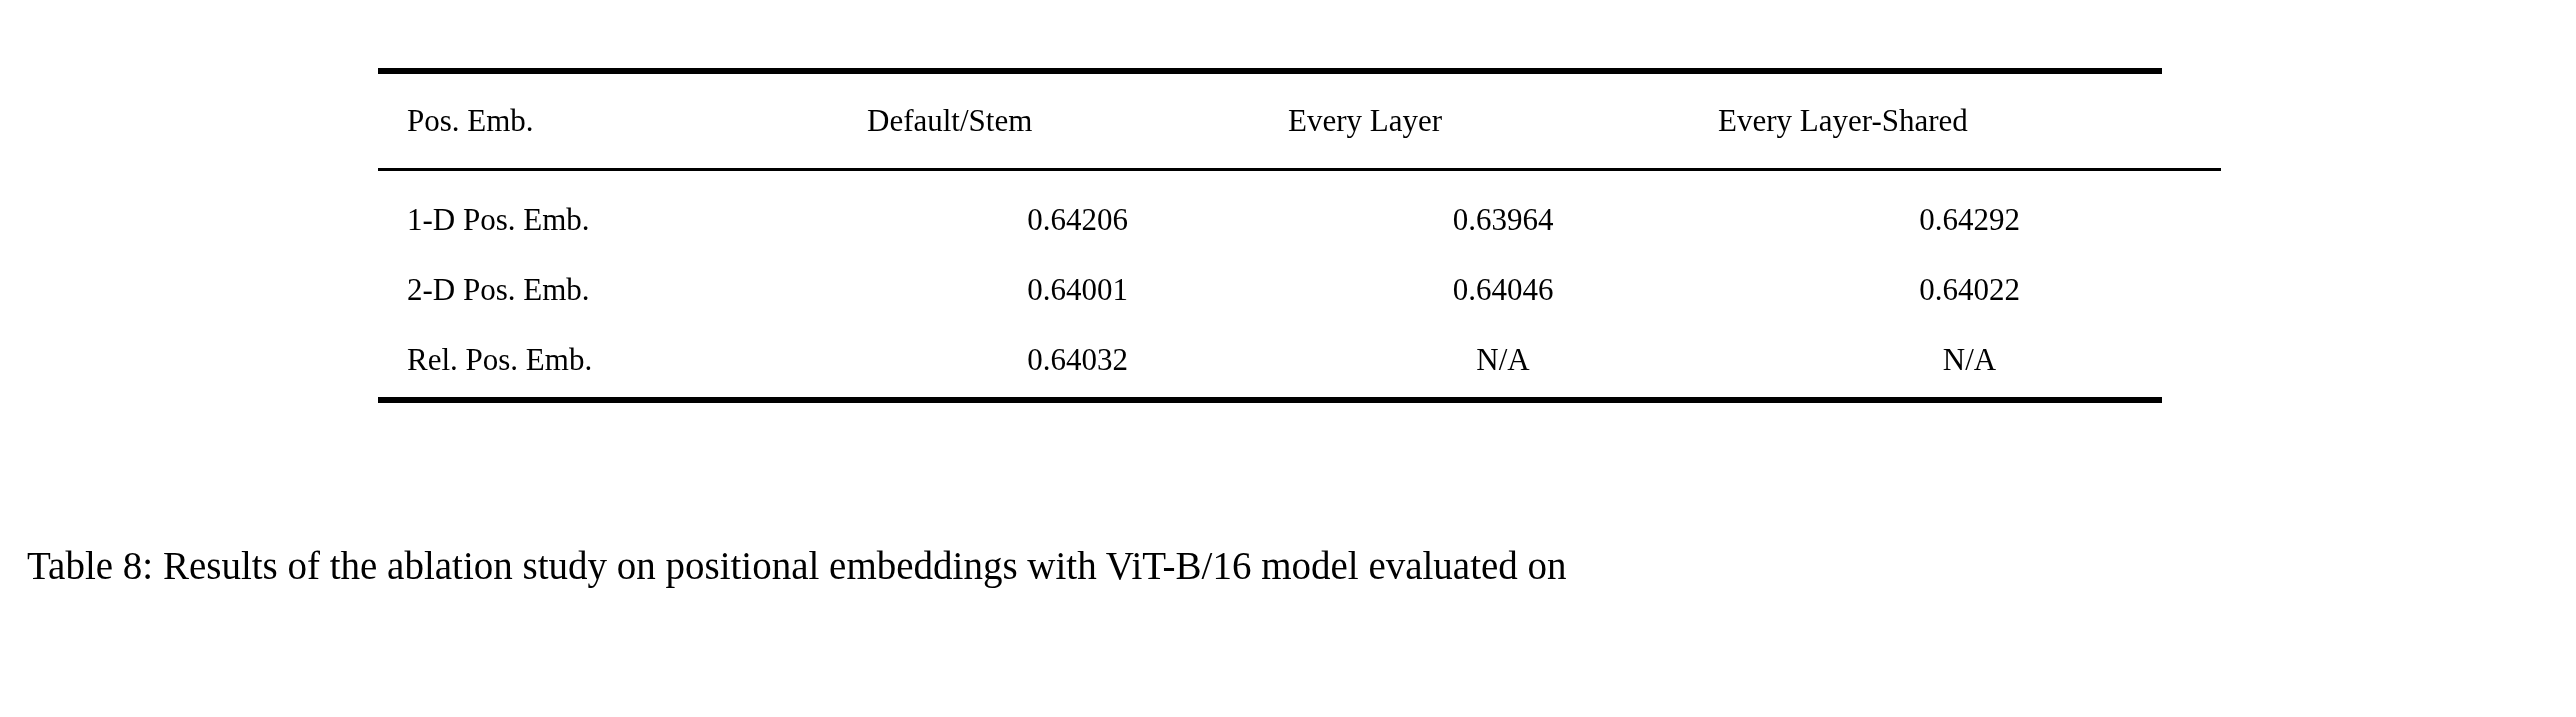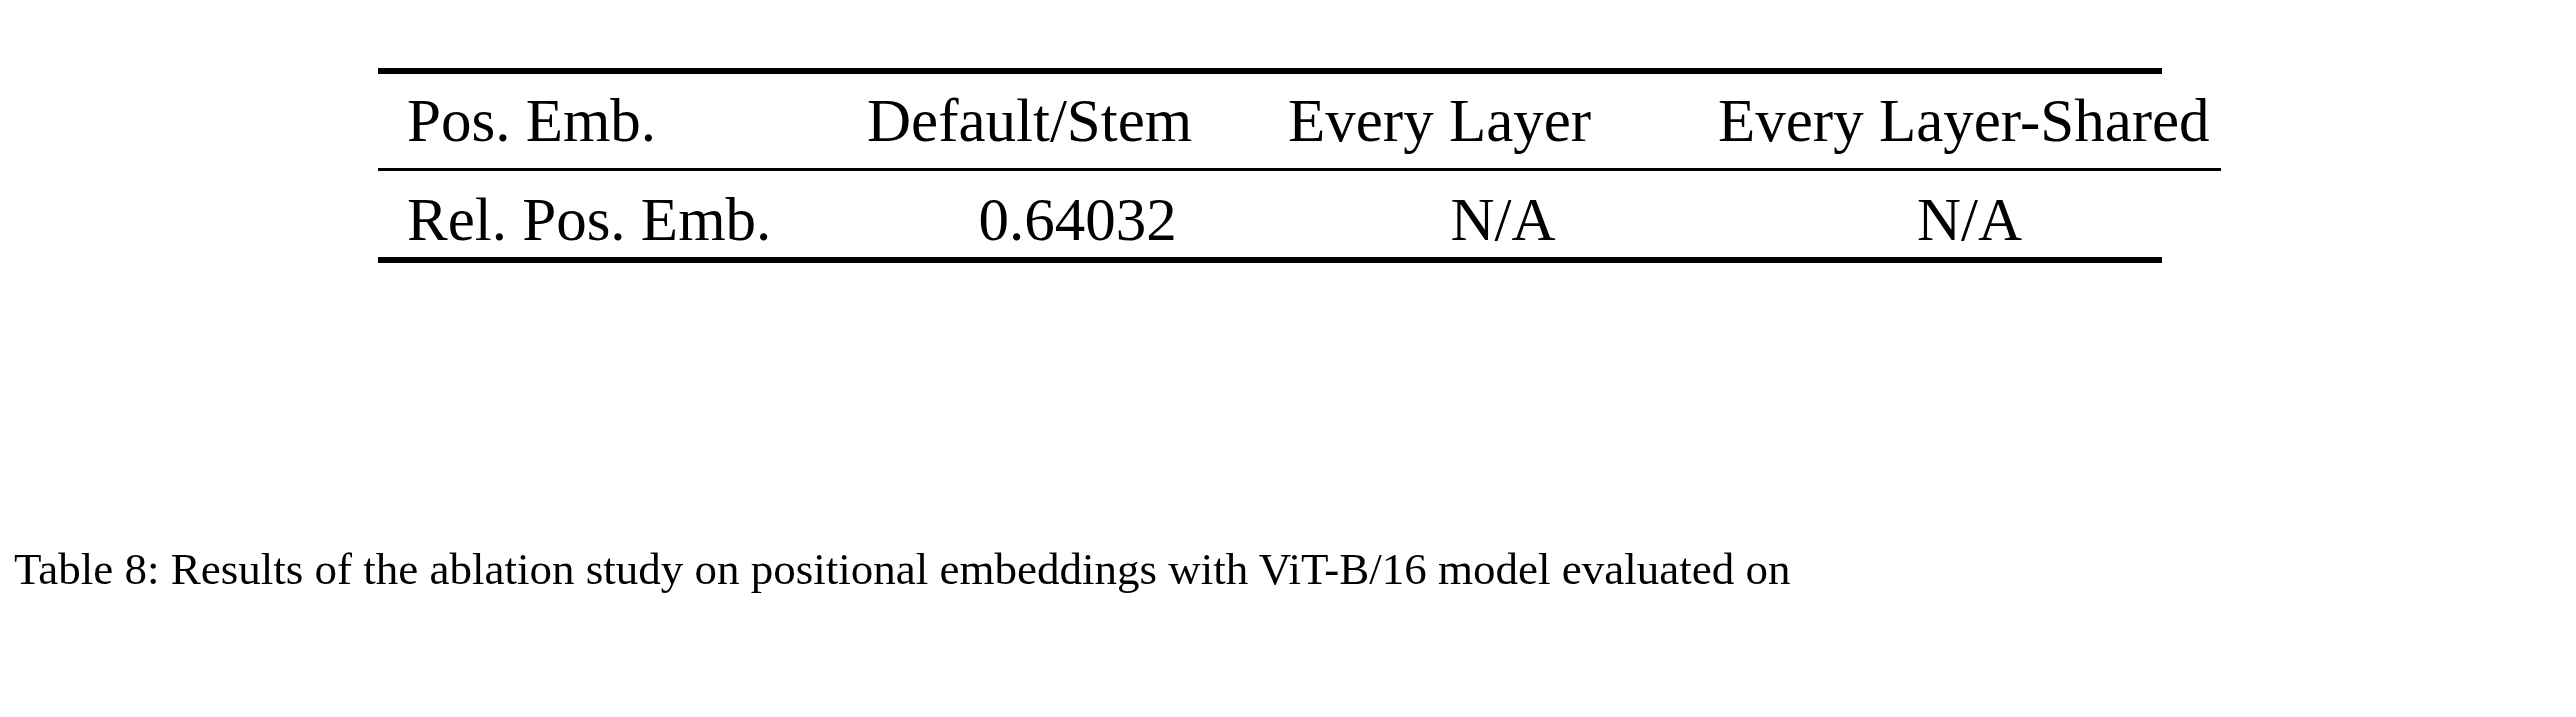--- a/index.html
+++ b/index.html
@@ -46,21 +46,21 @@
     border-collapse: collapse;
     width: 1843px;
     table-layout: fixed;
   }
 
   table.tbl th,
   table.tbl td {
     padding: 0;
     border: 0;
     font-weight: normal;
-    font-size: 61px;
+    font-size: 31px;
     line-height: 1.0;
     white-space: nowrap;
   }
 
   
   col.c0 { width: 489px; }
   col.c1 { width: 421px; }
   col.c2 { width: 430px; }
   col.c3 { width: 503px; }
 
@@ -86,24 +86,24 @@
   tbody tr:first-child td {
     padding-top: 13.7px;
   }
   tbody tr:last-child td {
     padding-bottom: 3px;
   }
 
   
   .caption {
     position: absolute;
-    left: 14px;
+    left: 27px;
     top: 538px;
     width: 2523px;
-    font-size: 45px;
+    font-size: 39px;
     line-height: 1.42;
     text-align: left;
   }
   .caption .cap-line {
     display: block;
     white-space: nowrap;
   }
 </style>
 </head>
 <body>
@@ -135,20 +135,32 @@
 
     <table class="tbl">
       <colgroup>
         <col class="c0">
         <col class="c1">
         <col class="c2">
         <col class="c3">
       </colgroup>
       <tbody>
         <tr>
+          <td class="label">1-D Pos. Emb.</td>
+          <td>0.64206</td>
+          <td>0.63964</td>
+          <td>0.64292</td>
+        </tr>
+        <tr>
+          <td class="label">2-D Pos. Emb.</td>
+          <td>0.64001</td>
+          <td>0.64046</td>
+          <td>0.64022</td>
+        </tr>
+        <tr>
           <td class="label">Rel. Pos. Emb.</td>
           <td>0.64032</td>
           <td>N/A</td>
           <td>N/A</td>
         </tr>
       </tbody>
     </table>
 
     <div class="rule-bottom"></div>
 

